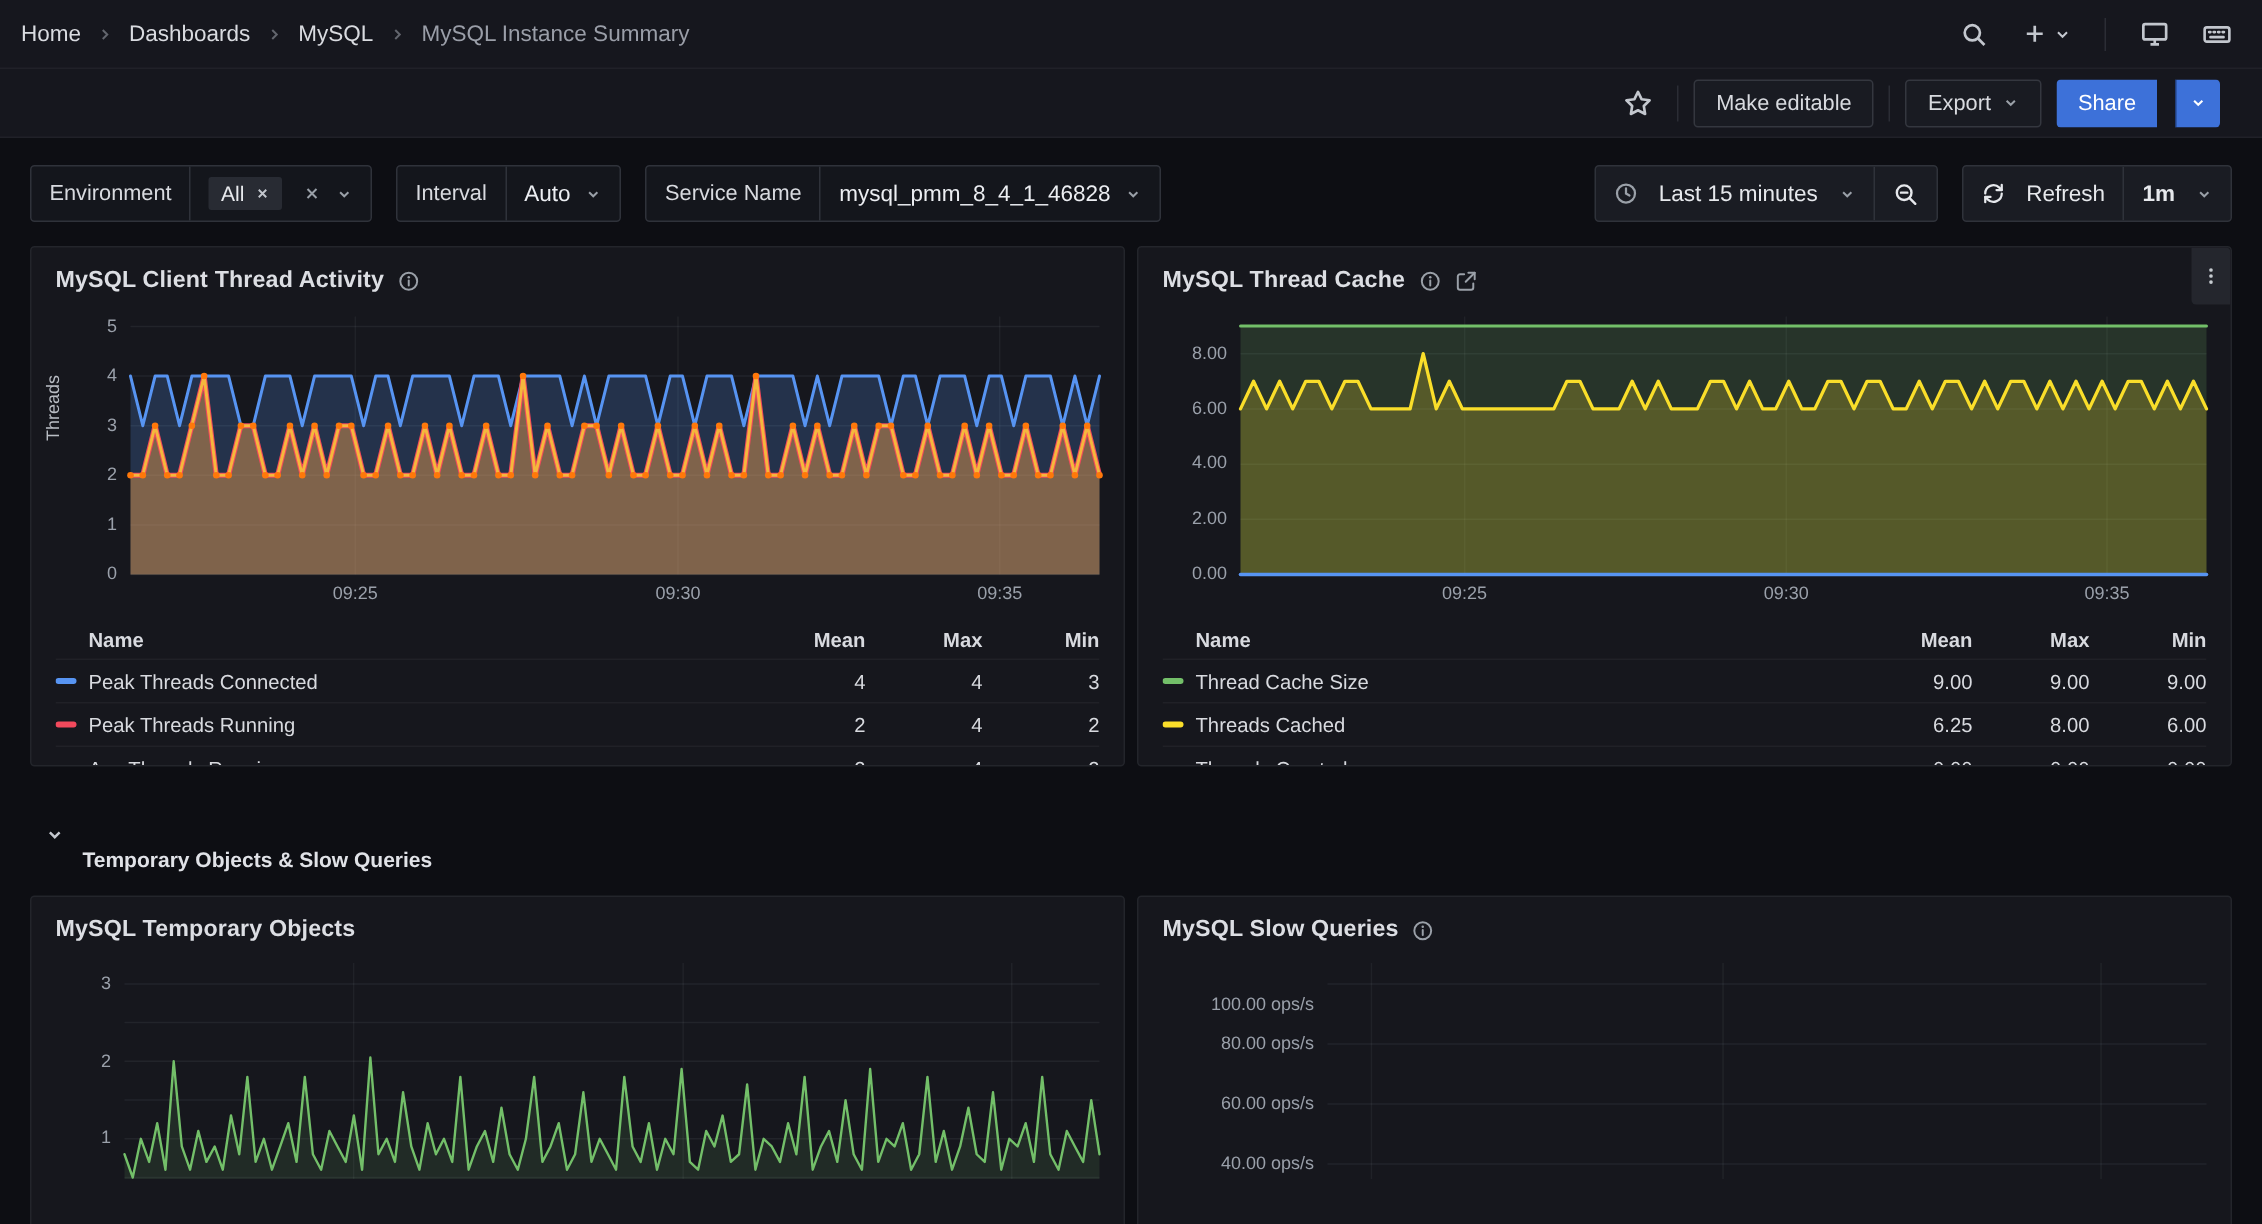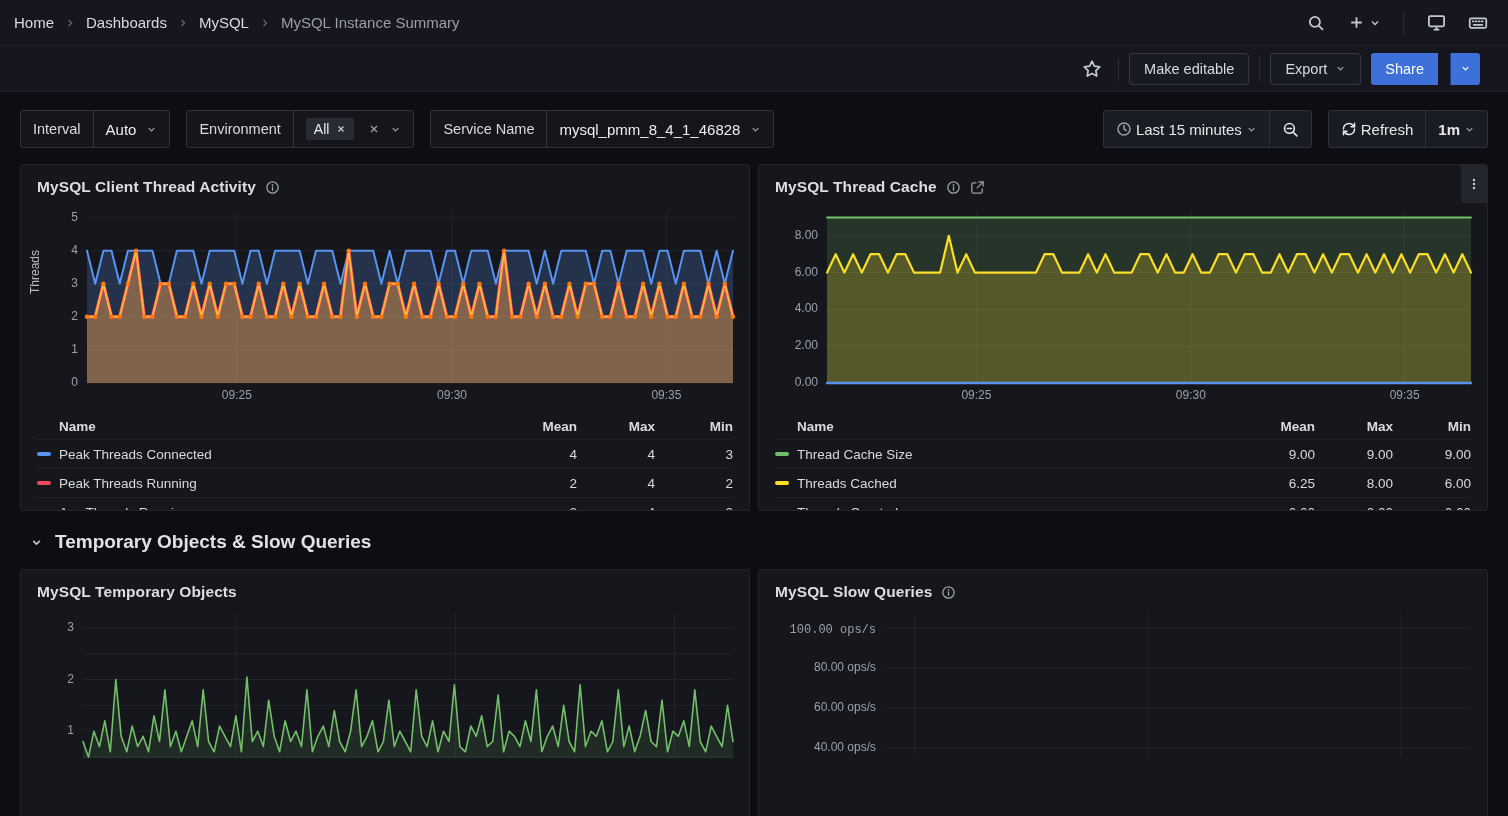--- a/index.html
+++ b/index.html
@@ -47,21 +47,21 @@
   .controls-row.second { margin-top:10px; }
   .control { display:flex; align-items:stretch; border:1px solid #2f323a; border-radius:3px; background:#14161c; height:38px; }
   .control-label { display:flex; align-items:center; padding:0 12px; font-size:14.5px; color:#d8dadf; border-right:1px solid #2f323a; white-space:nowrap; }
   .control-value { display:flex; align-items:center; gap:10px; padding:0 12px; font-size:15px; color:#eceef2; white-space:nowrap; }
   .chev { color:#9aa0a8; display:flex; }
   .chip { display:flex; align-items:center; gap:7px; background:#282b33; border-radius:2px; padding:3px 8px; font-size:14px; color:#e8eaee; }
   .chip .x { color:#c3c7ce; display:flex; }
   .clear-x { color:#9aa0a8; display:flex; margin-left:4px; }
   .spacer { flex:1; }
   .btn-group { display:flex; align-items:stretch; border:1px solid #2f323a; border-radius:3px; background:#1a1c23; height:38px; overflow:hidden; }
-  .tp-btn { display:flex; align-items:center; gap:4px; padding:0 12px; color:#e6e8ec; font-size:15px; font-weight:500; }
+  .tp-btn { display:flex; align-items:center; gap:14px; padding:0 12px; color:#e6e8ec; font-size:15px; font-weight:500; }
   .tp-btn + .tp-btn { border-left:1px solid #2f323a;font-weight:bold; }
   .toggle-wrap { display:flex; align-items:center; padding:0 12px; }
   .toggle { width:34px; height:18px; border-radius:10px; background:#3d71d9; position:relative; }
   .toggle .knob { position:absolute; top:2px; right:2px; width:14px; height:14px; border-radius:50%; background:#fff; display:flex; align-items:center; justify-content:center; }
 
   
   .grid-row { display:flex; gap:8px; margin-top:16px; }
   .panel {
     width:730px; background:#16171d; border:1px solid #23252b; border-radius:3px;
     position:relative; overflow:hidden;
@@ -87,21 +87,21 @@
   .legend { margin:6px 16px 0; height:107px; overflow:hidden; font-size:13.5px; }
   .lg-row { display:flex; align-items:center; height:29px; border-top:1px solid #202127; }
   .lg-row.lg-head { height:26px; border-top:none; color:#6e9fff; font-weight:700; }
   .lg-head .lg-name { padding-left:22px; }
   .lg-swatch { width:14px; height:4px; border-radius:2px; margin-right:8px; flex:none; }
   .lg-name { flex:1; color:#d8dadf; white-space:nowrap; overflow:hidden; }
   .lg-col { width:78px; text-align:right; color:#d8dadf; flex:none; }
 
   
   .section-row { display:flex; align-items:center; gap:12px; margin:20px 0 0 10px; color:#e0e2e7; }
-  .section-title { font-size:19px; font-weight:700; }
+  .section-title { font-size:14px; font-weight:700;margin-top:34px; }
   .section-chev { color:#c3c7ce; display:flex; }
 </style>
 </head>
 <body>
 
 <header class="nav">
   <div class="crumbs">
     <span class="crumb">Home</span>
     <span class="crumb-sep">
         <svg width="12" height="12" viewBox="0 0 16 16" fill="none" stroke="currentColor" stroke-width="1.8">
@@ -181,47 +181,47 @@
           <path d="M4 6l4 4 4-4"></path>
         </svg>
     </button>
   </div>
 </div>
 
 <main class="canvas">
 
   <div class="controls-row">
     <div class="control">
-      <span class="control-label">Interval</span>
-      <button class="control-value">
-        <span>Auto</span>
-        <span class="chev">
-            <svg width="11" height="11" viewBox="0 0 16 16" fill="none" stroke="currentColor" stroke-width="1.9">
-              <path d="M4 6l4 4 4-4"></path>
-            </svg>
-          </span>
-      </button>
-    </div>
-
-    <div class="control">
       <span class="control-label">Environment</span>
       <button class="control-value">
         <span class="chip">
           <span>All</span>
           <span class="x">
               <svg width="10" height="10" viewBox="0 0 16 16" fill="none" stroke="currentColor" stroke-width="2">
                 <path d="M4 4l8 8M12 4l-8 8"></path>
               </svg>
             </span>
         </span>
         <span class="clear-x">
             <svg width="12" height="12" viewBox="0 0 16 16" fill="none" stroke="currentColor" stroke-width="1.8">
               <path d="M4 4l8 8M12 4l-8 8"></path>
             </svg>
           </span>
+        <span class="chev">
+            <svg width="11" height="11" viewBox="0 0 16 16" fill="none" stroke="currentColor" stroke-width="1.9">
+              <path d="M4 6l4 4 4-4"></path>
+            </svg>
+          </span>
+      </button>
+    </div>
+
+    <div class="control">
+      <span class="control-label">Interval</span>
+      <button class="control-value">
+        <span>Auto</span>
         <span class="chev">
             <svg width="11" height="11" viewBox="0 0 16 16" fill="none" stroke="currentColor" stroke-width="1.9">
               <path d="M4 6l4 4 4-4"></path>
             </svg>
           </span>
       </button>
     </div>
 
     <div class="control">
       <span class="control-label">Service Name</span>
@@ -569,21 +569,21 @@
       <div class="chart short">
           <svg width="586" height="144" style="position:absolute;left:110px;top:0;overflow:visible">
             <line x1="0" y1="14" x2="586" y2="14" stroke="rgba(204,214,226,0.07)" stroke-width="1"></line>
             <line x1="0" y1="54" x2="586" y2="54" stroke="rgba(204,214,226,0.07)" stroke-width="1"></line>
             <line x1="0" y1="94" x2="586" y2="94" stroke="rgba(204,214,226,0.07)" stroke-width="1"></line>
             <line x1="0" y1="134" x2="586" y2="134" stroke="rgba(204,214,226,0.07)" stroke-width="1"></line>
             <line x1="29.3" y1="0" x2="29.3" y2="144" stroke="rgba(204,214,226,0.06)" stroke-width="1"></line>
             <line x1="263.7" y1="0" x2="263.7" y2="144" stroke="rgba(204,214,226,0.06)" stroke-width="1"></line>
             <line x1="515.68" y1="0" x2="515.68" y2="144" stroke="rgba(204,214,226,0.06)" stroke-width="1"></line>
           </svg>
-          <div class="tick ytick" style="top: 9px; width: 132px; left: -31px; font-family: Liberation Mono, monospace;">100.00 ops/s</div>
+          <div class="tick ytick" style="top: 20px; width: 132px; left: -31px;">100.00 ops/s</div>
           <div class="tick ytick" style="top: 46px; width: 132px; left: -31px;">80.00 ops/s</div>
           <div class="tick ytick" style="top: 86px; width: 132px; left: -31px;">60.00 ops/s</div>
           <div class="tick ytick" style="top: 126px; width: 132px; left: -31px;">40.00 ops/s</div>
         </div>
     </section>
   </div>
 
 </main>
 
 </body></html>

